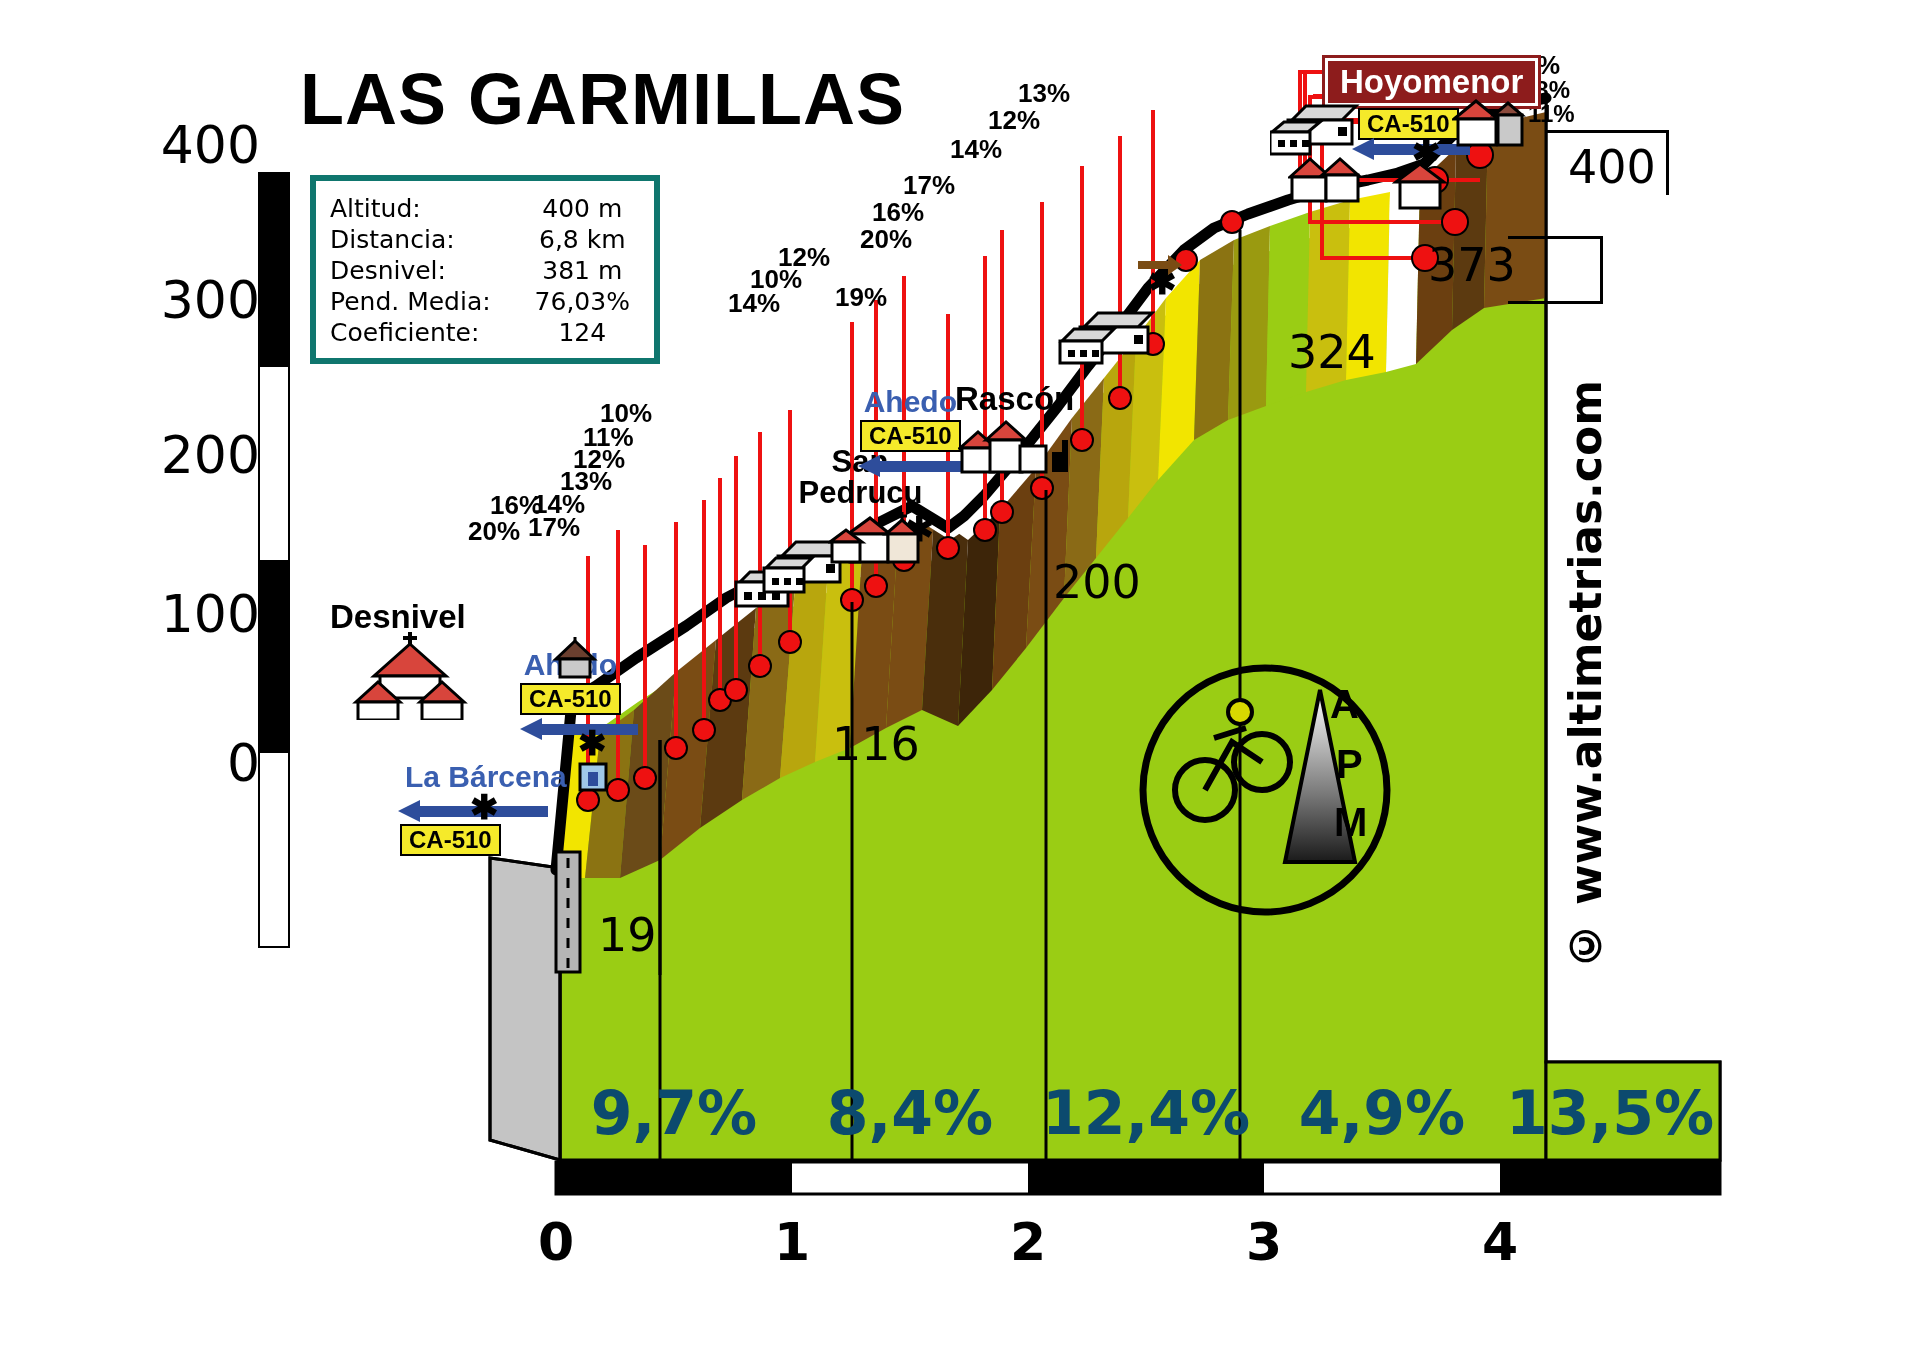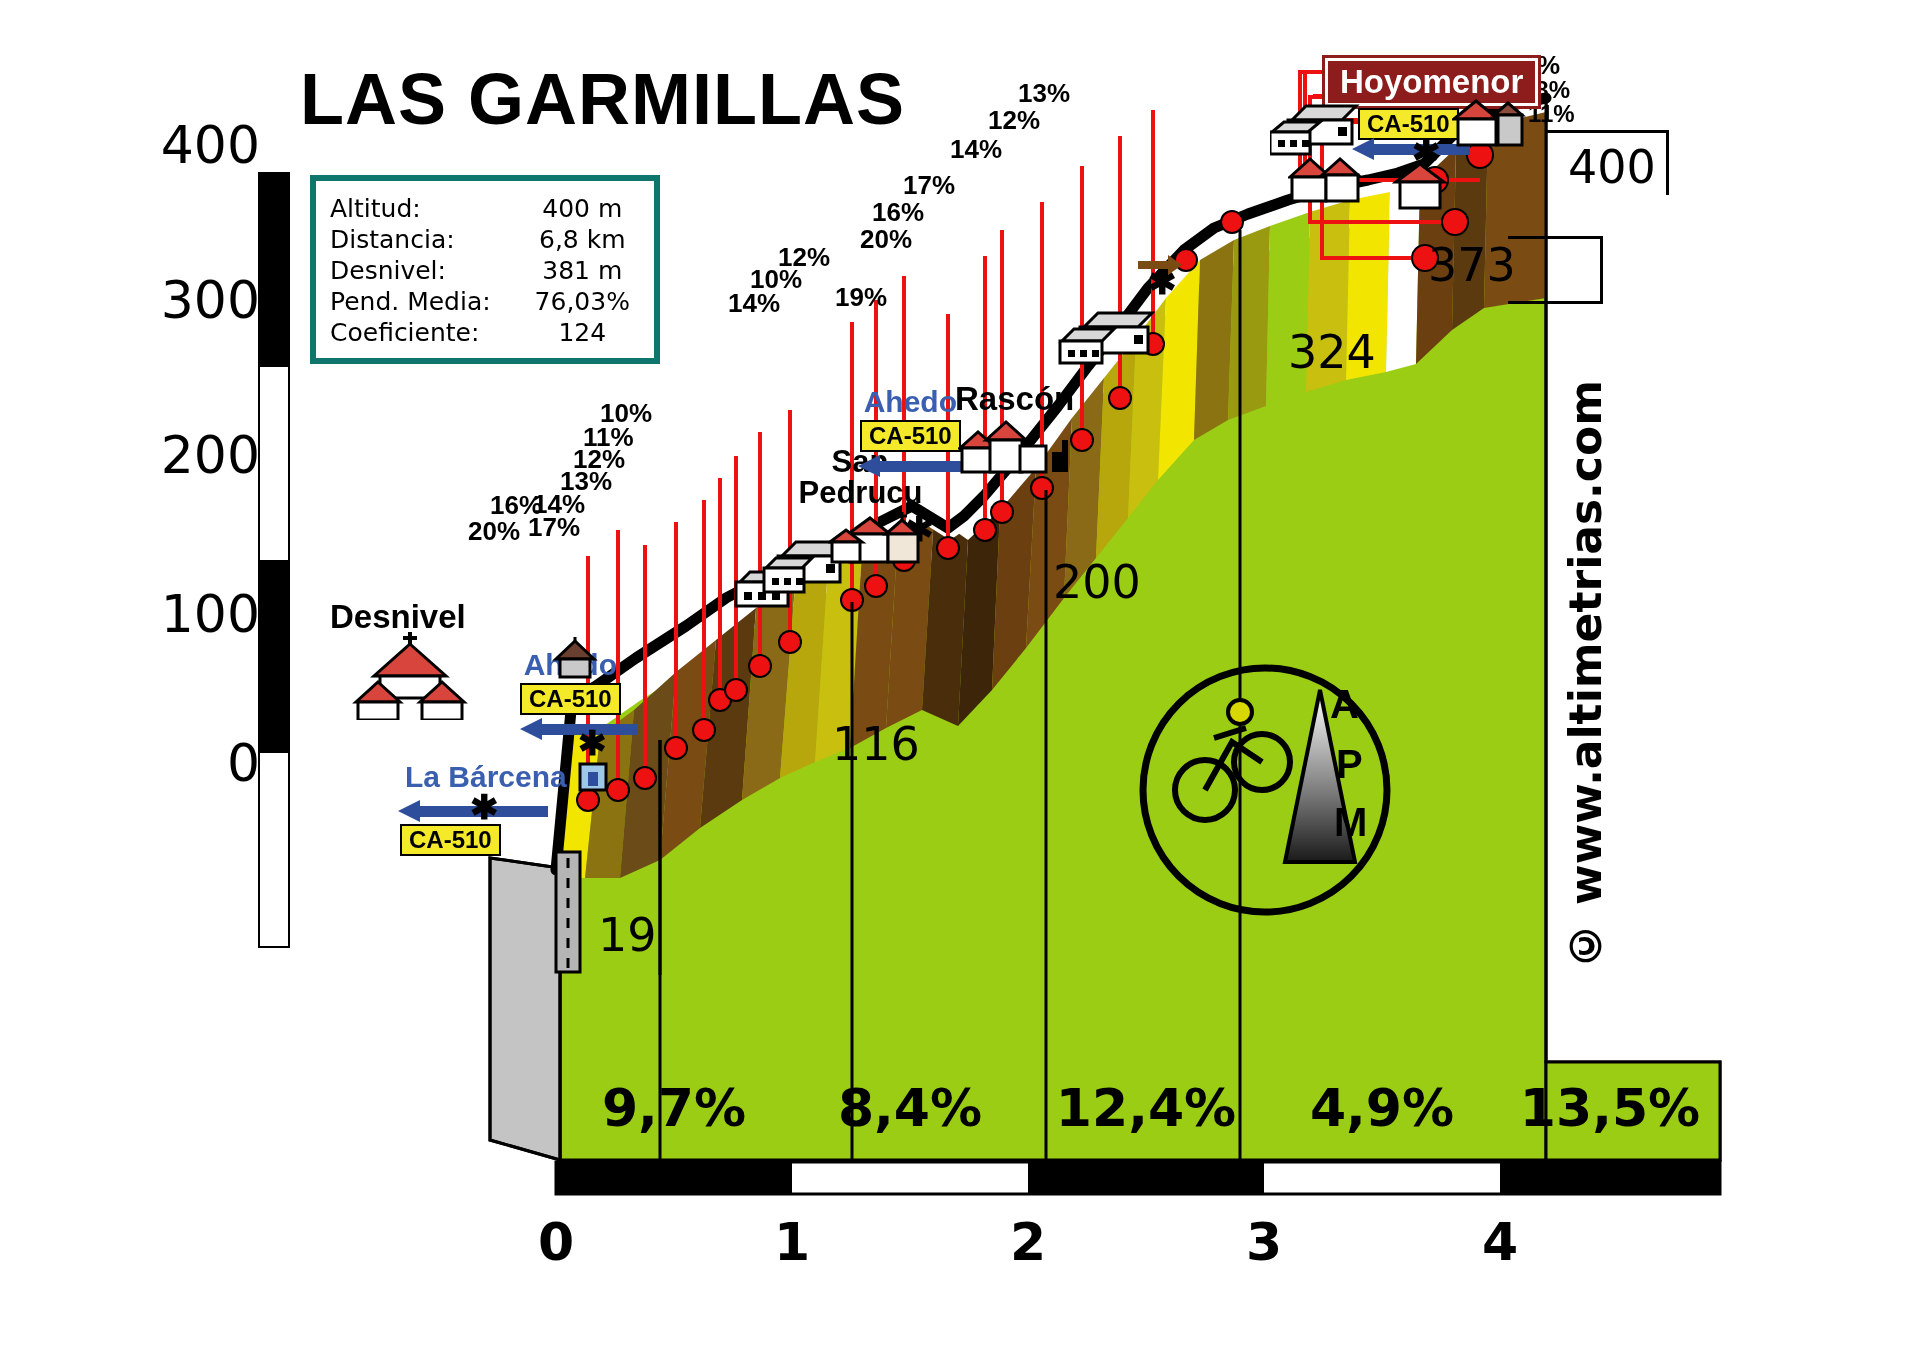--- a/index.html
+++ b/index.html
@@ -39,21 +39,21 @@
   .signtown{font-size:30px;font-weight:bold;color:#3a5fb0;white-space:nowrap;text-align:center;}
   .signroad{font-size:24px;font-weight:bold;color:#000;background:#f5ea2a;border:2px solid #000;
             padding:0px 7px;white-space:nowrap;display:inline-block;line-height:1.15;}
   .hoyo{font-size:33px;font-weight:bold;color:#fff;background:#8d1c1c;border:3px solid #fff;
         outline:3px solid #8d1c1c;padding:2px 12px;white-space:nowrap;display:inline-block;}
 
   
   .elev{font-size:46px;color:#000;font-family:"DejaVu Sans", sans-serif;}
 
   
-  .seggrad{font-size:52px;font-weight:bold;color:#000000;text-align:center;white-space:nowrap;
+  .seggrad{font-size:60px;font-weight:bold;color:#0c4a6e;text-align:center;white-space:nowrap;
            font-family:"DejaVu Sans", sans-serif;}
 
   
   .xlab{font-size:52px;font-weight:bold;color:#000;text-align:center;width:80px;
         font-family:"DejaVu Sans", sans-serif;}
 
   
   #wm{left:1560px;top:380px;font-size:44px;font-weight:bold;color:#000;
       writing-mode:vertical-rl;transform:rotate(180deg);white-space:nowrap;
       font-family:"DejaVu Sans", sans-serif;}

